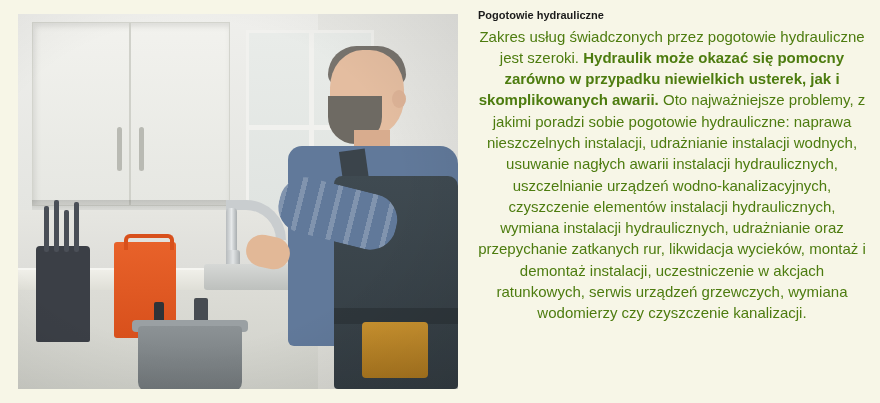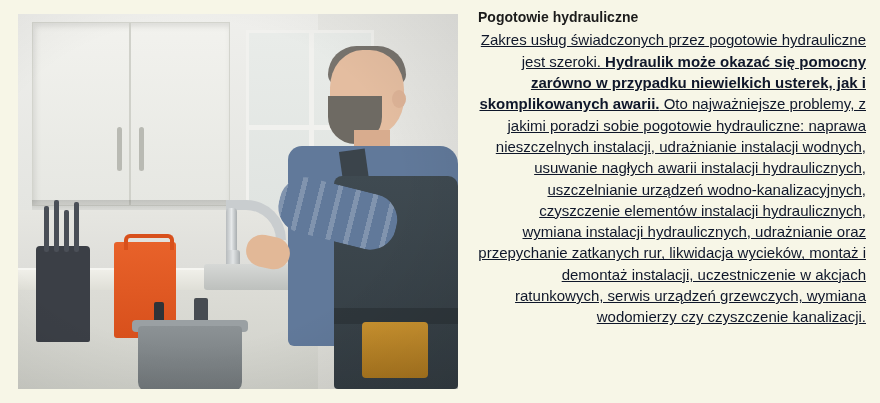--- a/index.html
+++ b/index.html
@@ -259,33 +259,32 @@
     pointer-events: none;
   }
   
   .text-col {
     position: absolute;
     left: 478px;
     top: 8px;
     width: 388px;
   }
   .headline {
-    font-size: 14px;
+    font-size: 11px;
     font-weight: bold;
     color: #1b1b1b;
     margin: 0 0 3px 0;
     line-height: 1.32;
   }
   .body-text {
     font-size: 15px;
     line-height: 1.42;
-    color: #0f172a;
+    color: #4d7c0f;
     margin: 0;
-    text-align: right;
-    text-decoration: underline;
+    text-align: center;
   }
   .body-text b {
     font-weight: bold;
   }
 </style>
 </head>
 <body>
 
 <div class="page">
 

